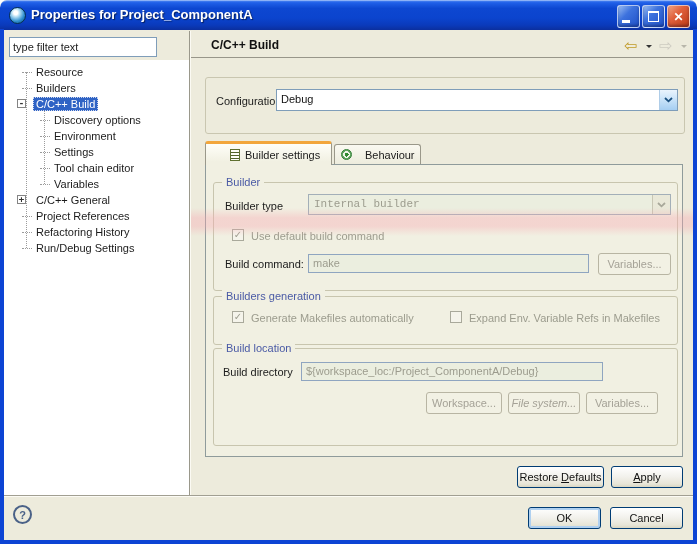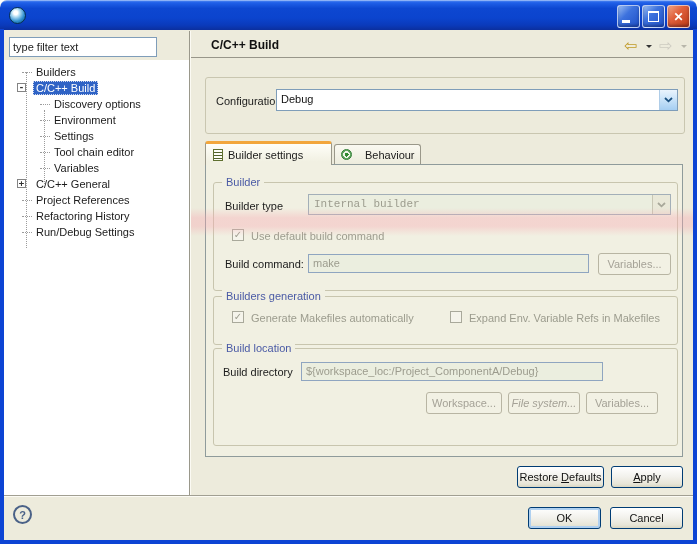--- a/index.html
+++ b/index.html
@@ -79,21 +79,21 @@
   .combo .cbtn {
     position:absolute; right:0; top:0; bottom:0; width:17px;
     background:linear-gradient(180deg,#EAF4FD,#CBE4F9 45%,#A5CEF2);
     border-left:1px solid #AFCDE8; display:flex; align-items:center; justify-content:center;
   }
   
   .tab-active {
     position:absolute; left:205px; top:141px; width:127px; height:24px; box-sizing:border-box; z-index:3;
     background:linear-gradient(180deg,#FEFEF8,#F1F0E2 85%);
     border:1px solid #9A988A; border-bottom:none; border-top:3px solid #F2A63C; border-radius:3px 3px 0 0;
-    display:flex; align-items:center; gap:5px; padding-left:7px;
+    display:flex; align-items:center; gap:5px; padding-left:24px;
   }
   .tab-inactive {
     position:absolute; left:334px; top:144px; width:87px; height:20px; box-sizing:border-box; z-index:1;
     background:linear-gradient(180deg,#FAF9F1,#EDECDD);
     border:1px solid #9A988A; border-bottom:none; border-radius:3px 3px 0 0;
     display:flex; align-items:center; gap:13px; padding-left:6px;
   }
   .icon-list {
     width:10px; height:12px; box-sizing:border-box; border:1px solid #5F7030;
     background:repeating-linear-gradient(180deg,#FCFCF6 0 2px,#51622A 2px 3px);
@@ -143,39 +143,44 @@
   }
   .chev { display:block; }
 </style>
 </head>
 <body>
 
 <div class="window">
 
   <div class="titlebar">
     <div class="app-icon"></div>
+    <div class="title-text">Properties for Project_ComponentA</div>
     <div class="winbtns">
       <div class="wbtn">
           <span class="glyph-min"></span>
         </div>
       <div class="wbtn">
           <span class="glyph-max"></span>
         </div>
       <div class="wbtn close">
           <span>✕</span>
         </div>
     </div>
   </div>
 
   <input class="filter" value="type filter text" style="">
 
   <div class="tree">
     <div class="spine-root"></div>
     <div class="spine-child"></div>
 
+    <div class="trow l0">
+        <span class="stub"></span>
+        <span class="tlabel">Resource</span>
+      </div>
     <div class="trow l0">
         <span class="stub"></span>
         <span class="tlabel">Builders</span>
       </div>
     <div class="trow l0 sel">
         <span class="expander">-</span>
         <span class="tlabel">C/C++ Build</span>
       </div>
     <div class="trow l1">
         <span class="stub"></span>

